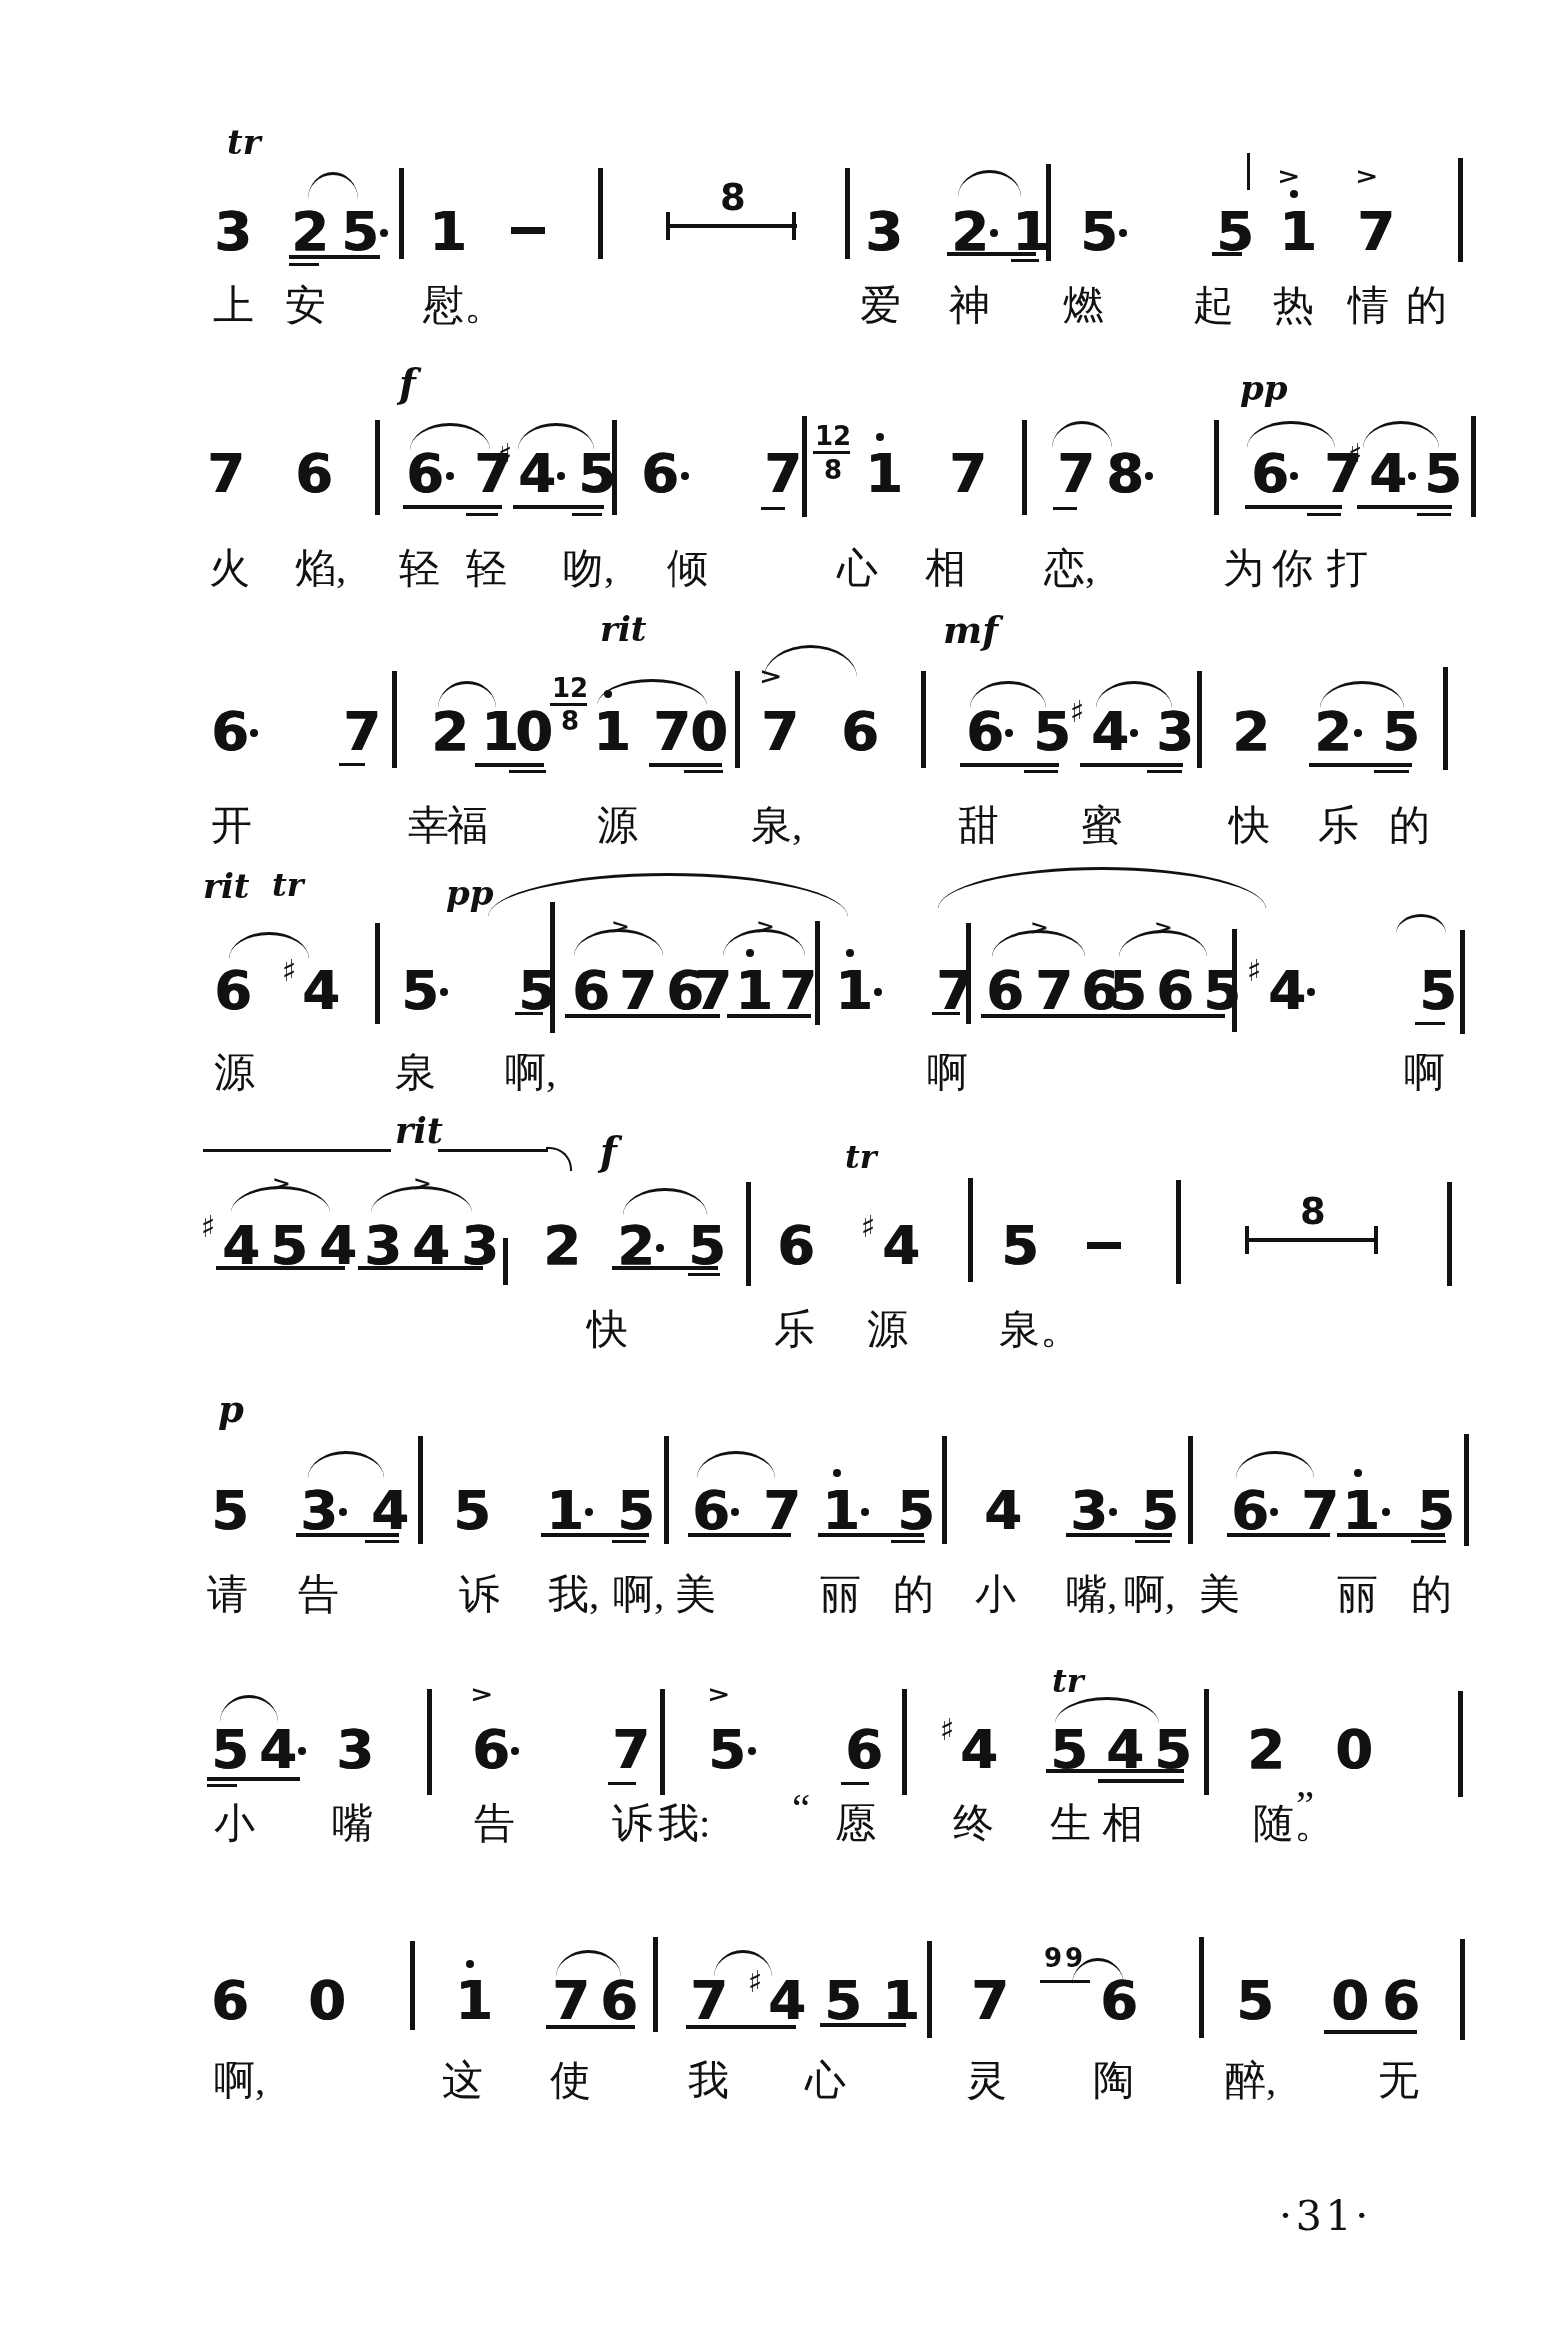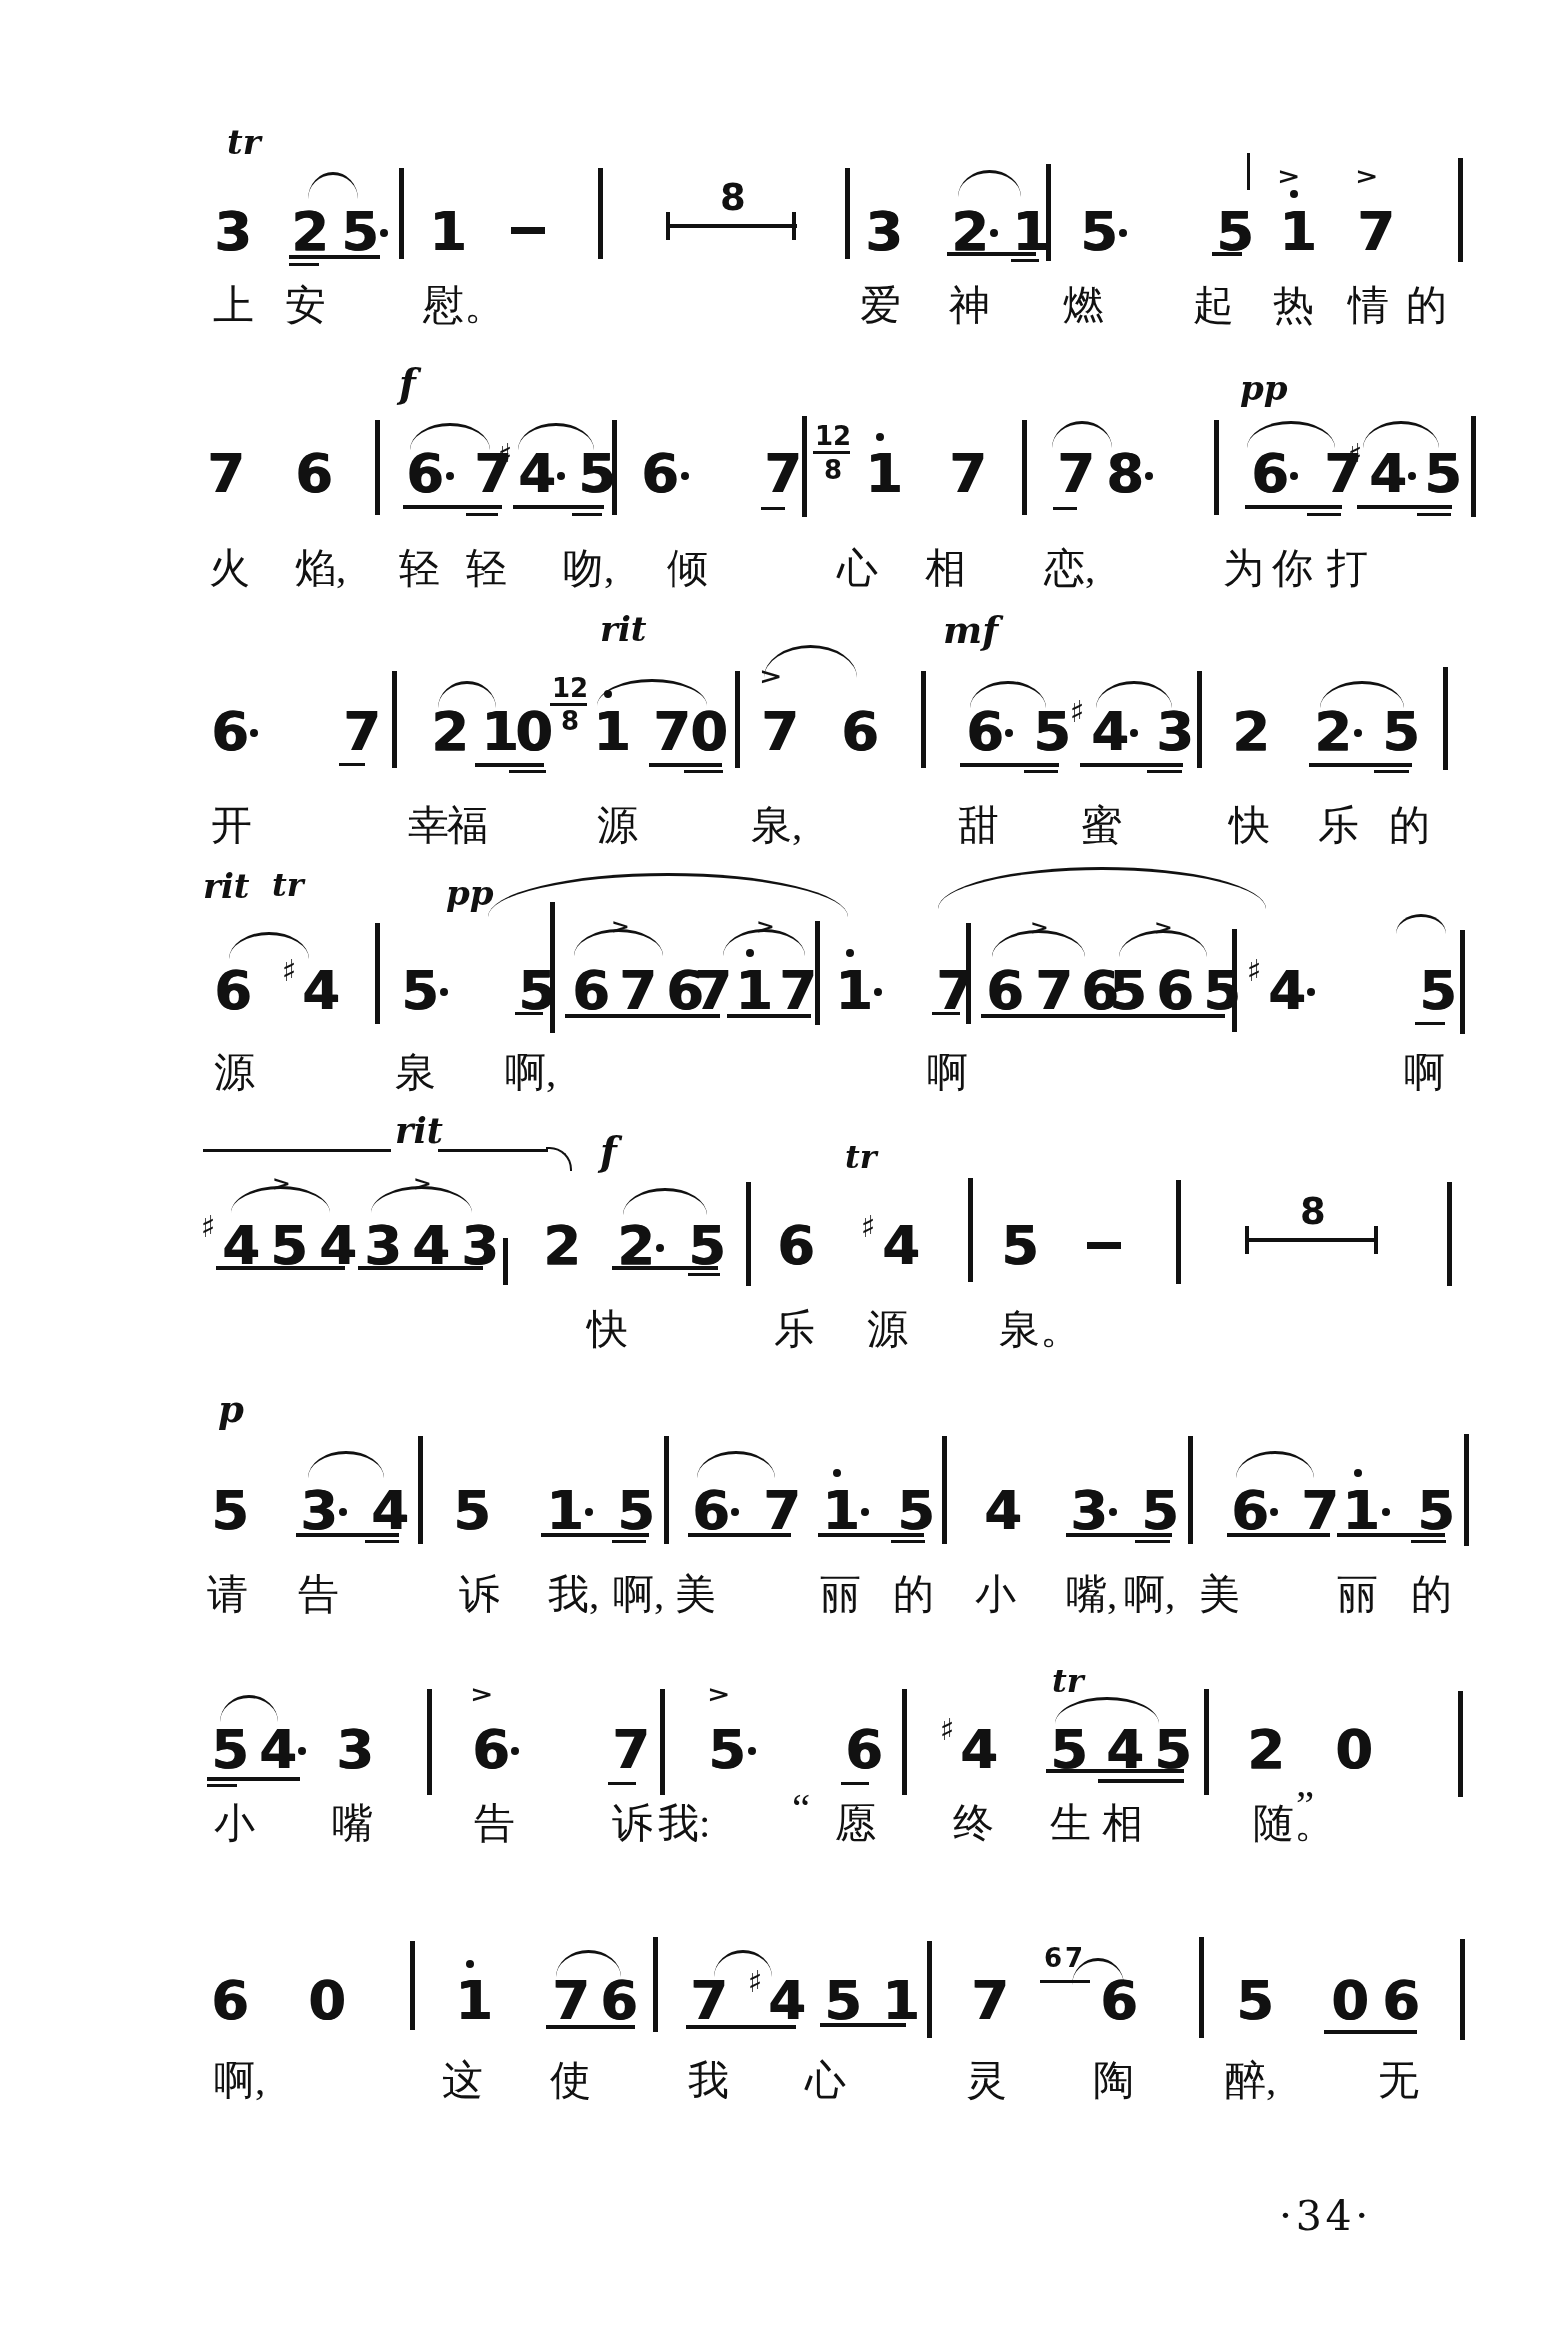--- a/index.html
+++ b/index.html
@@ -28,21 +28,21 @@
   .hook{position:absolute;width:24px;height:22.4px;border-top:2.8px solid #111;border-right:2.8px solid #111;
         border-top-right-radius:22.4px;}
   .restline{position:absolute;height:3.7px;background:#111;}
   .restlbl{position:absolute;font-family:"DejaVu Sans",sans-serif;font-weight:700;font-size:37px;line-height:1;}
   .pageno{position:absolute;font-family:"DejaVu Serif",serif;font-size:41px;line-height:1;letter-spacing:3.7px;}
 </style>
 </head>
 <body>
 
 <div class="page" id="score">
-  <span class="pageno" style="left: 1279px; top: 2196px;">·34·</span>
+  <span class="pageno" style="left: 1279px; top: 2196px;">·31·</span>
 <span class="dyn" style="position: absolute; left: 227px; top: 125px; font-size: 34px;">tr</span>
     <span class="dgt" style="position: absolute; left: 214px; top: 205px;">3</span>
     <span class="dgt" style="position: absolute; left: 291px; top: 205px;">2</span>
     <span class="dgt" style="position: absolute; left: 341px; top: 205px;">5</span>
     <div class="odot" style="position: absolute; left: 380px; top: 229px;"></div>
     <div class="bar" style="position: absolute; left: 399px; top: 168px; height: 91px;"></div>
     <span class="dgt" style="position: absolute; left: 429px; top: 205px;">1</span>
     <div class="dash" style="position: absolute; left: 511px; top: 227px;"></div>
     <div class="bar" style="position: absolute; left: 598px; top: 168px; height: 91px;"></div>
     <div class="restline" style="position: absolute; left: 666px; width: 131px; top: 224px;"></div>
@@ -424,21 +424,21 @@
     <span class="dgt" style="position: absolute; left: 552px; top: 1974px;">7</span>
     <span class="dgt" style="position: absolute; left: 600px; top: 1974px;">6</span>
     <div class="bar" style="position: absolute; left: 653px; top: 1937px; height: 95px;"></div>
     <span class="dgt" style="position: absolute; left: 690px; top: 1974px;">7</span>
     <span class="dgt" style="position: absolute; left: 768px; top: 1974px;">4</span>
     <span class="sharp" style="position: absolute; left: 748px; top: 1967px;">♯</span>
     <span class="dgt" style="position: absolute; left: 824px; top: 1974px;">5</span>
     <span class="dgt" style="position: absolute; left: 882px; top: 1974px;">1</span>
     <div class="bar" style="position: absolute; left: 927px; top: 1941px; height: 97px;"></div>
     <span class="dgt" style="position: absolute; left: 971px; top: 1974px;">7</span>
-    <span class="grace" style="position: absolute; left: 1044px; top: 1945px;">67</span>
+    <span class="grace" style="position: absolute; left: 1044px; top: 1945px;">99</span>
     <span class="dgt" style="position: absolute; left: 1100px; top: 1974px;">6</span>
     <div class="bar" style="position: absolute; left: 1199px; top: 1937px; height: 101px;"></div>
     <span class="dgt" style="position: absolute; left: 1236px; top: 1974px;">5</span>
     <span class="dgt" style="position: absolute; left: 1331px; top: 1974px;">0</span>
     <span class="dgt" style="position: absolute; left: 1382px; top: 1974px;">6</span>
     <div class="bar" style="position: absolute; left: 1460px; top: 1939px; height: 101px;"></div>
     <div class="slur" style="position: absolute; left: 556px; width: 65px; top: 1950px; height: 24px;"></div>
     <div class="slur" style="position: absolute; left: 714px; width: 58px; top: 1950px; height: 24px;"></div>
     <div class="slur" style="position: absolute; left: 1072px; width: 52px; top: 1958px; height: 24px;"></div>
     <div class="uline" style="position: absolute; left: 546px; width: 89px; top: 2025px; height: 3.7px;"></div>

